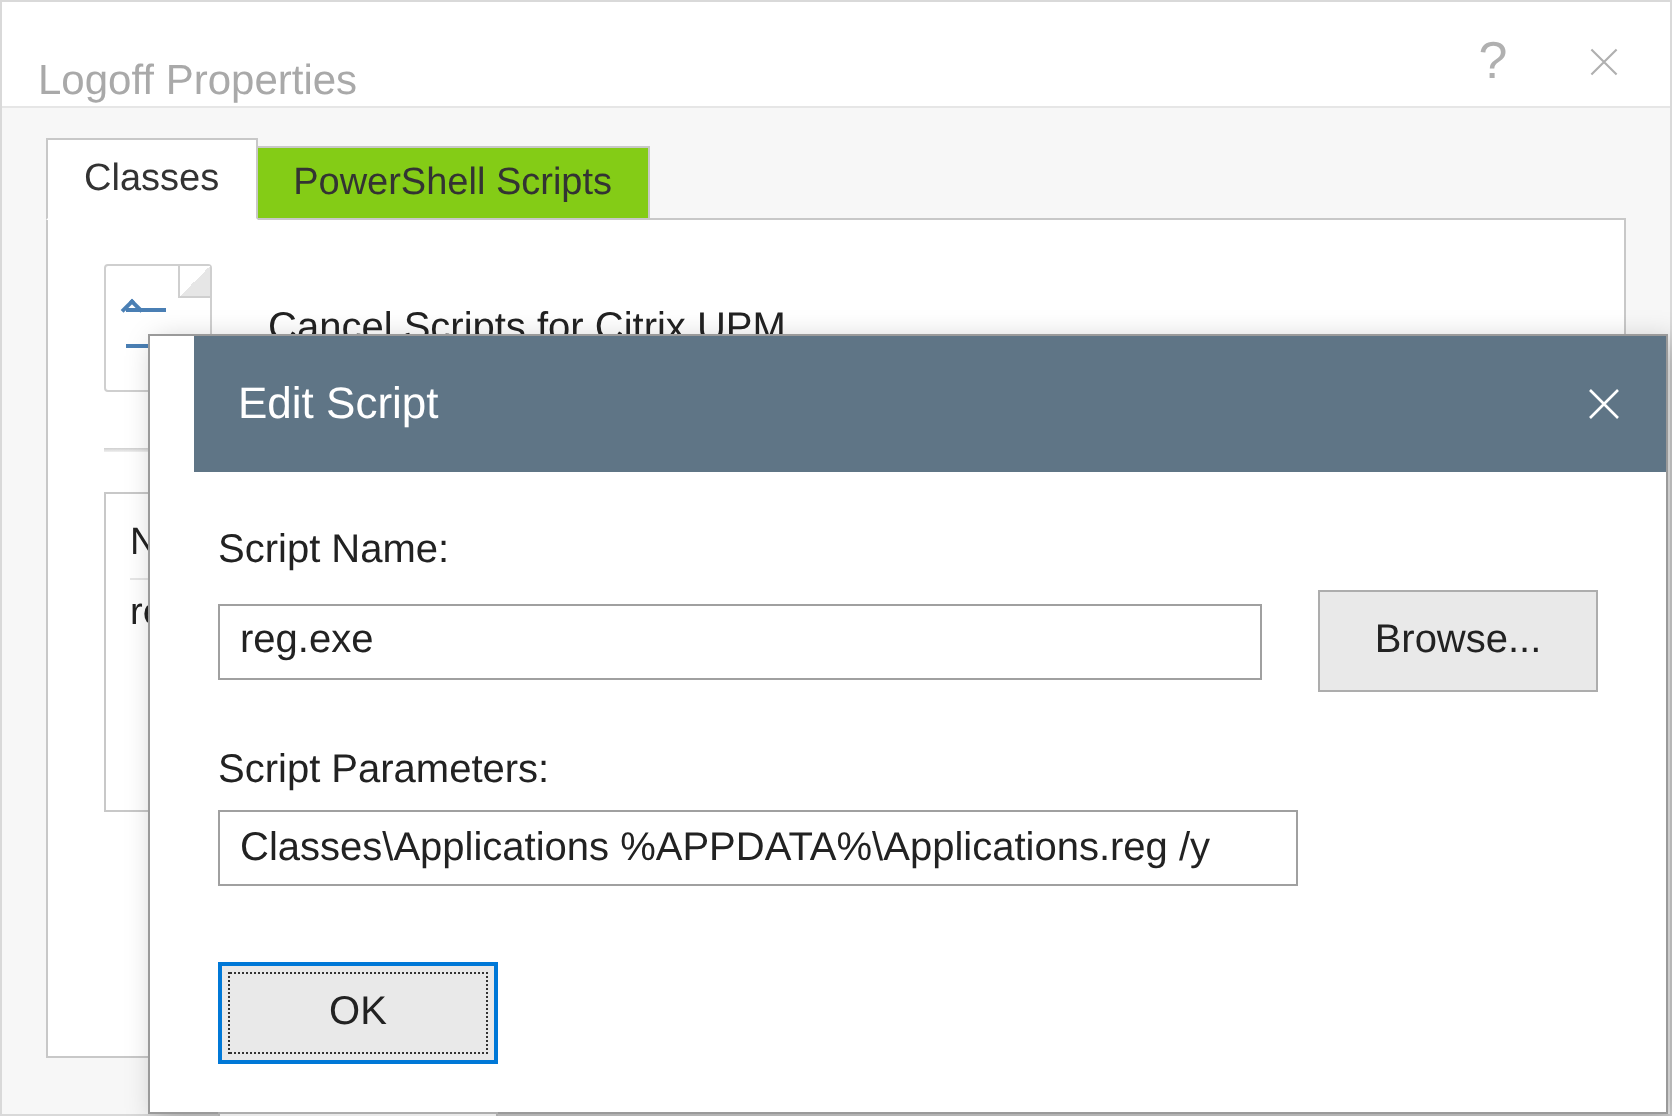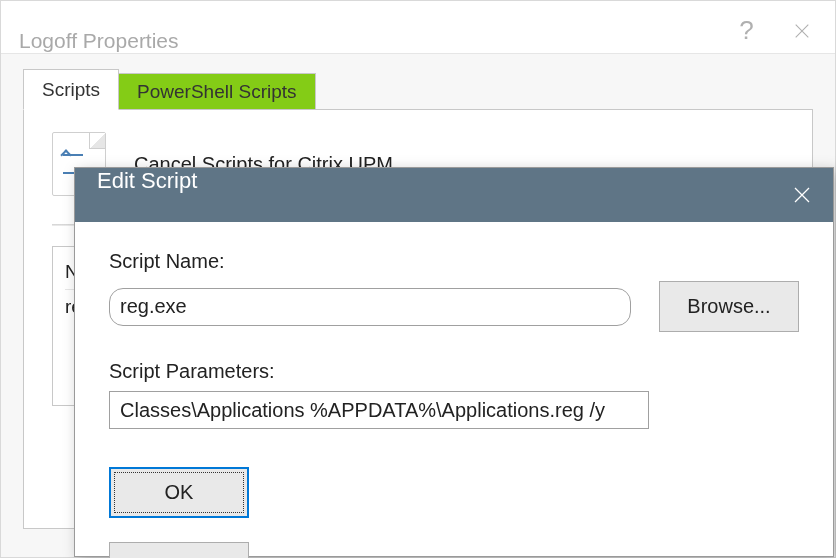--- a/index.html
+++ b/index.html
@@ -163,25 +163,26 @@
       position: absolute;
       left: 74px;
       top: 167px;
       width: 760px;
       height: 390px;
       background: #fff;
       border: 1px solid #9a9a9a;
       box-shadow: 4px 4px 14px rgba(0,0,0,0.25);
     }
     .modal-titlebar {
-      height: 54px;
+      height: 68px;
       background: #5f7586;
       display: flex;
-      align-items: flex-start;
+      align-items: center;
       padding: 0 0 0 22px;
+      margin-left: 22px;
     }
     .modal-title {
       flex: 1;
       color: #fff;
       font-size: 22px;
     }
     .modal-close {
       width: 62px;
       height: 54px;
       display: flex;
@@ -208,21 +209,21 @@
       flex: 1;
       height: 38px;
       border: 1px solid #a0a0a0;
       background: #fff;
       font-size: 20px;
       color: #222;
       padding: 4px 10px;
       outline: none;
       font-family: inherit;
     }
-    .text-input.narrower { max-width: 522px; border-radius: 14px; }
+    .text-input.narrower { max-width: 522px; }
     .text-input.wide { width: 540px; flex: none; }
 
     .btn {
       width: 140px;
       height: 51px;
       background: #e9e9e9;
       border: 1px solid #adadad;
       font-size: 20px;
       color: #222;
       display: flex;
@@ -254,21 +255,21 @@
     <div class="prop-title">Logoff Properties</div>
     <div class="ctrl help">?</div>
     <div class="ctrl close">
       <svg viewBox="0 0 20 20">
           <path d="M3 3 L17 17 M17 3 L3 17" fill="none"></path>
         </svg>
     </div>
   </div>
   <div class="prop-body">
     <div class="tabstrip">
-      <div class="tab active">Scripts</div>
+      <div class="tab active">Classes</div>
       <div class="tab">PowerShell Scripts</div>
     </div>
     <div class="tabpanel">
       <div class="header-row">
         <div class="script-icon">
           <div class="fold"></div>
           <div class="arrow a1"></div>
           <div class="arrow a2"></div>
         </div>
         <div class="header-text">Cancel Scripts for Citrix UPM</div>

